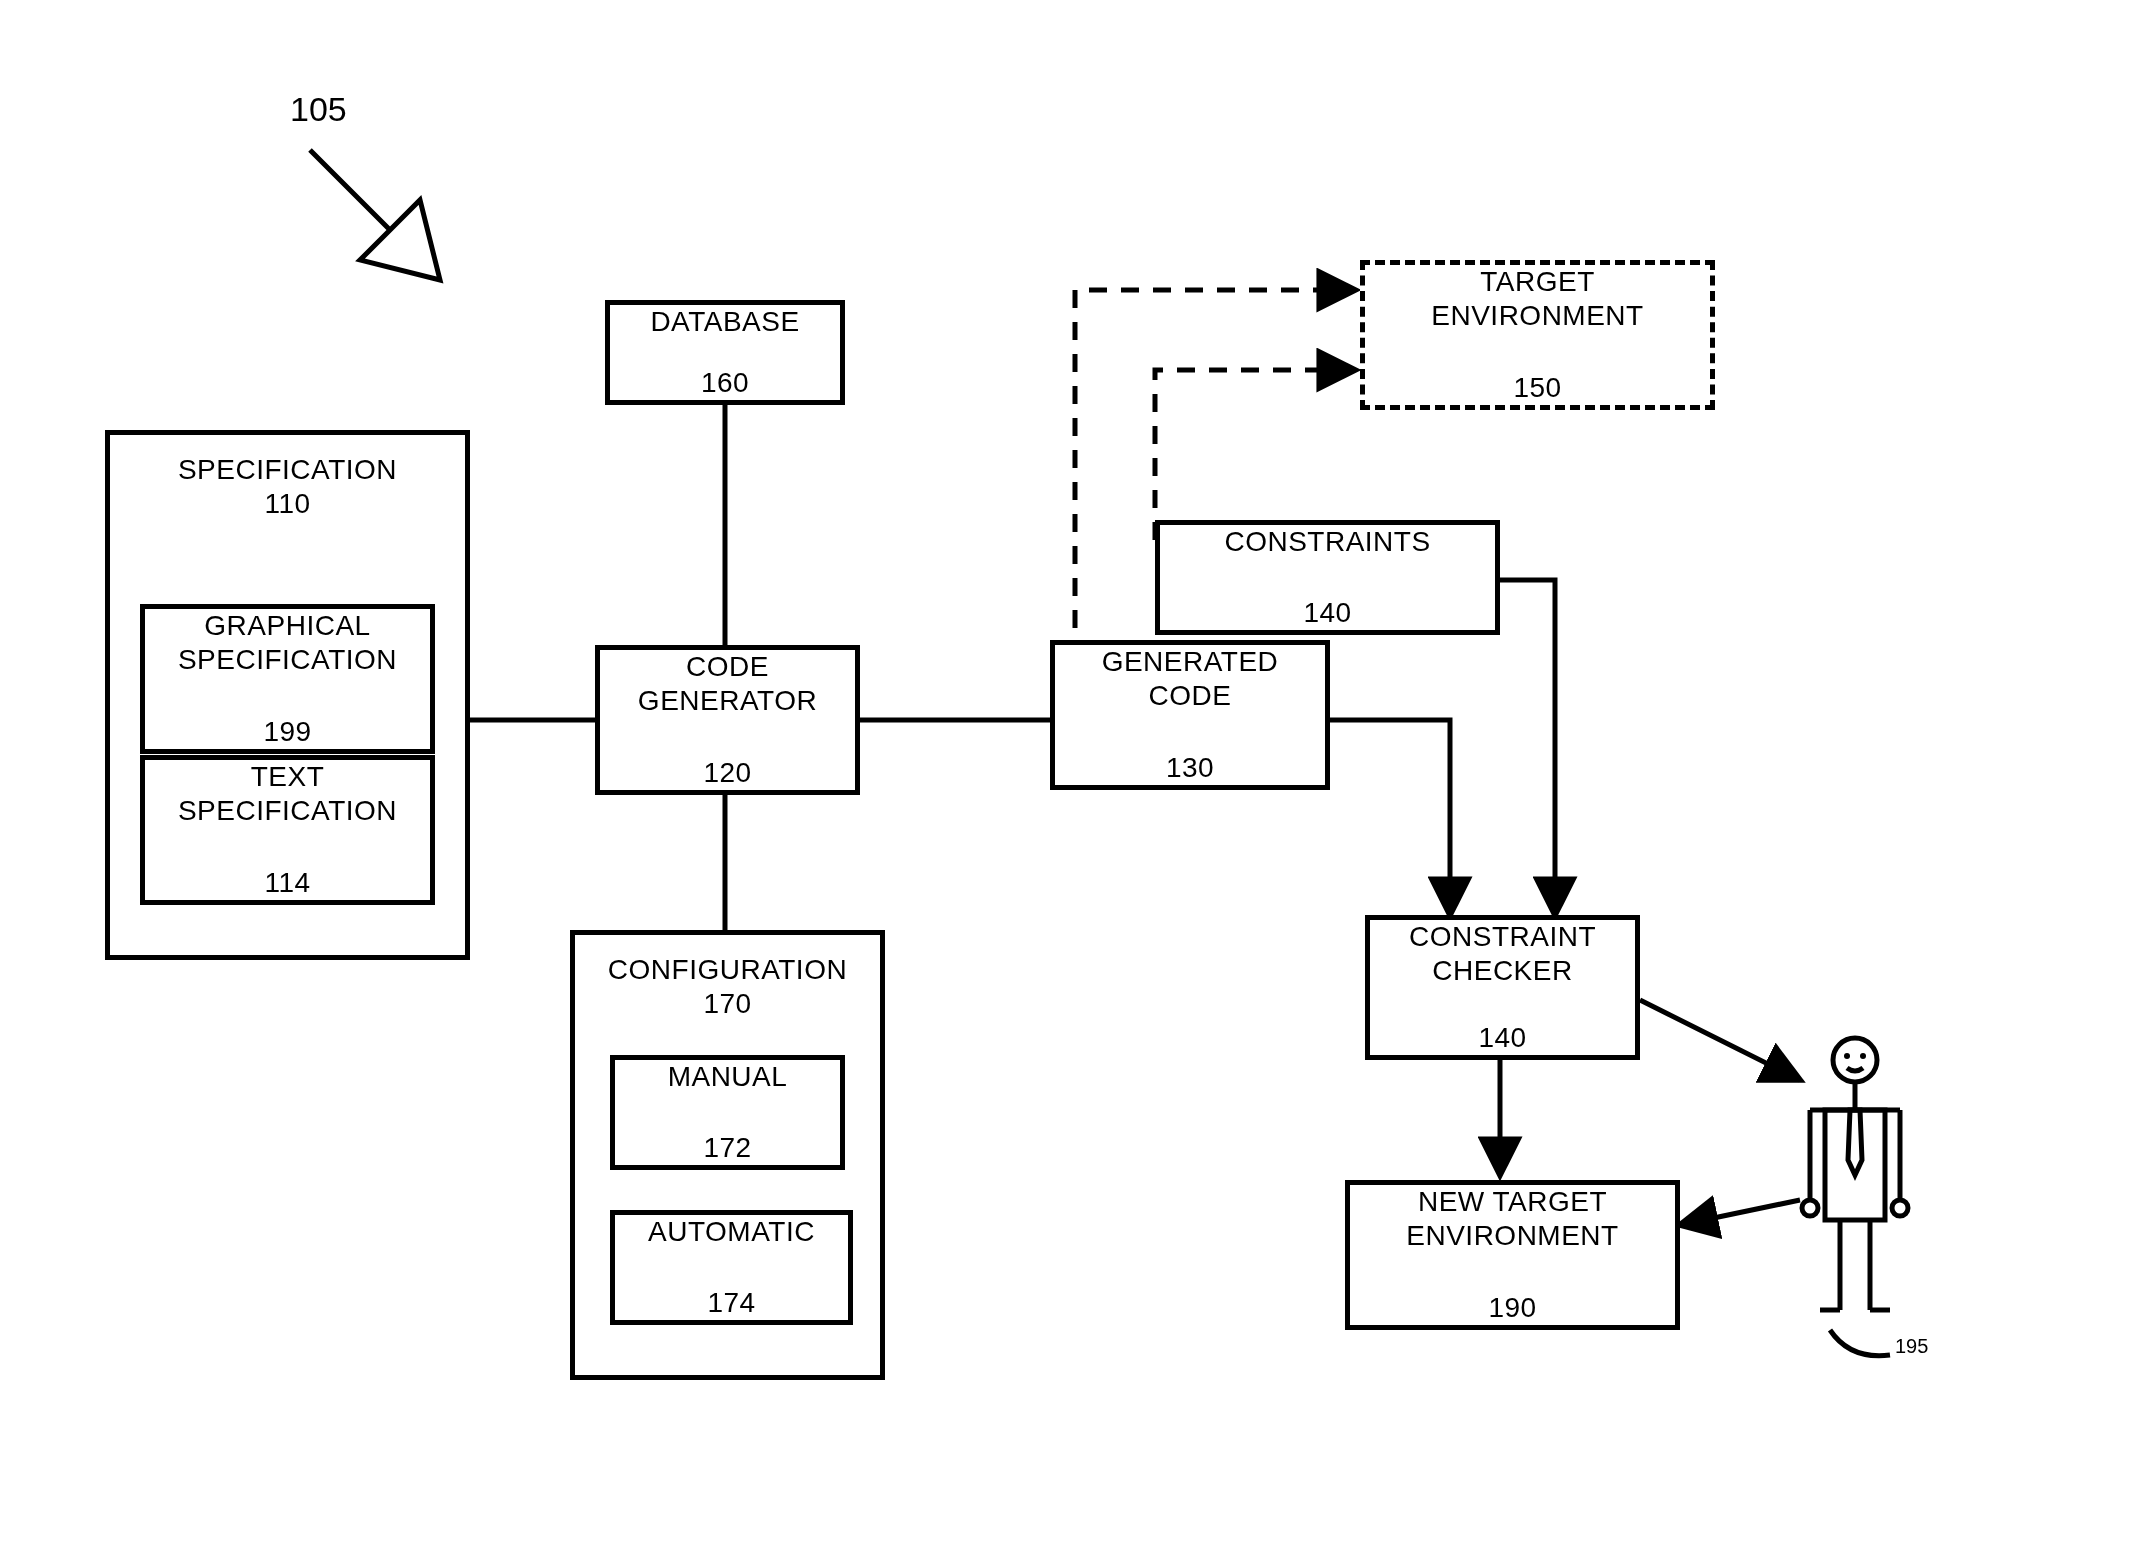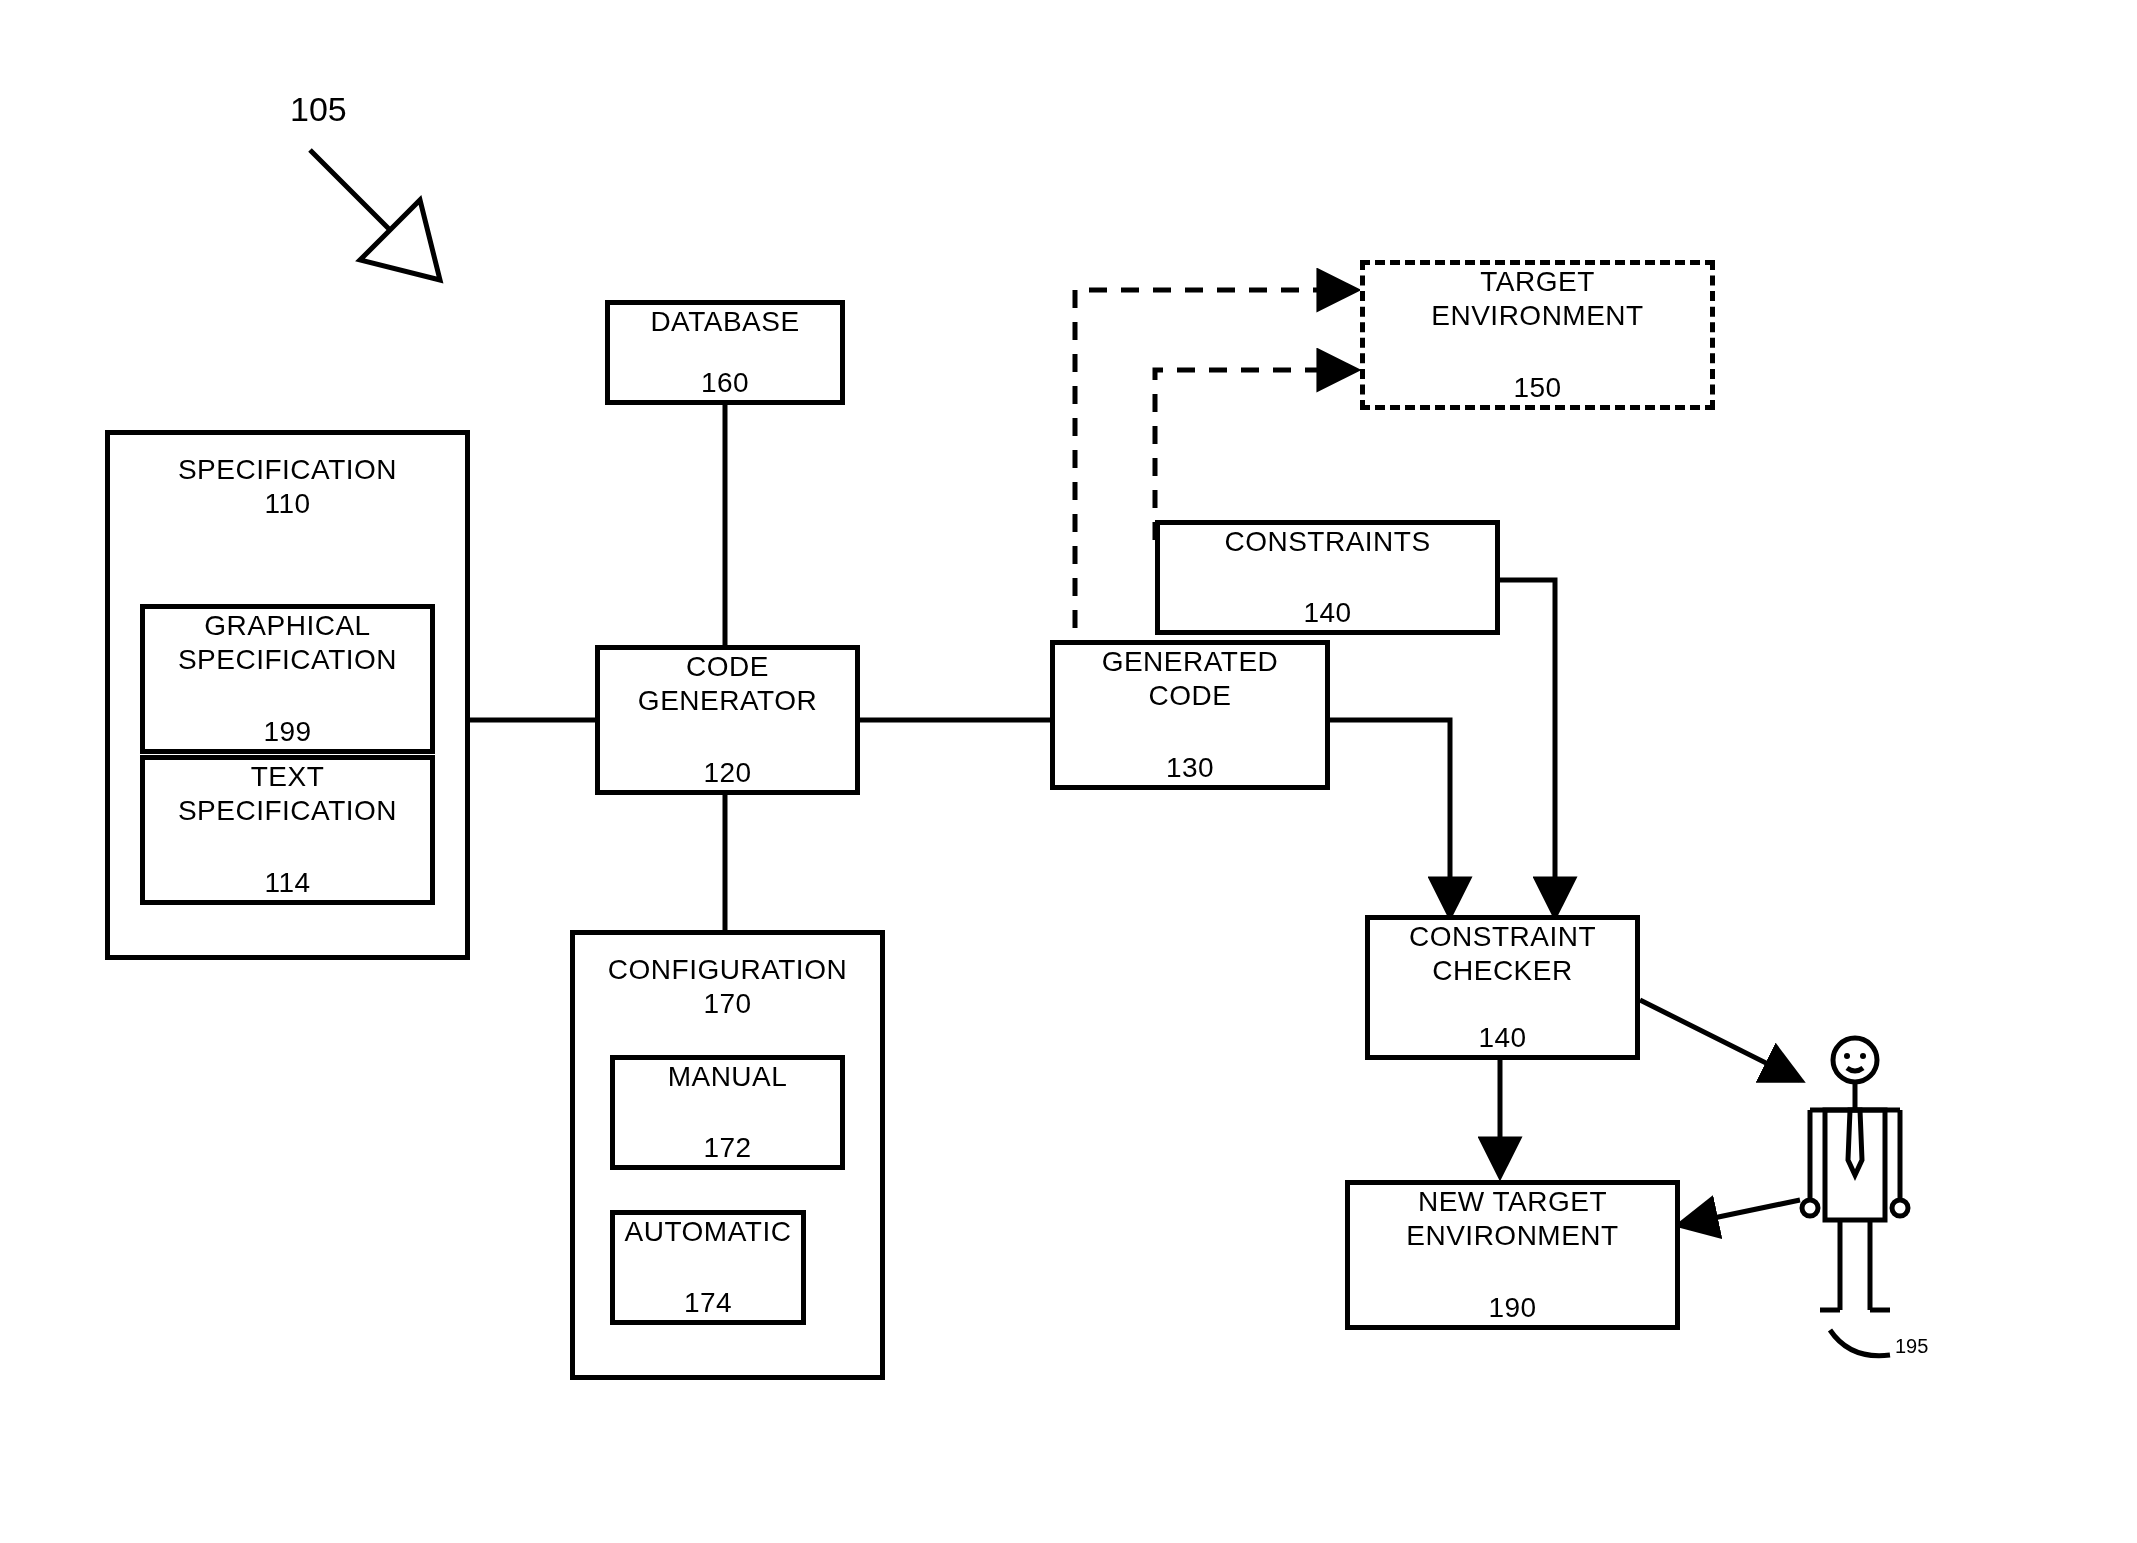--- a/index.html
+++ b/index.html
@@ -164,21 +164,21 @@
   <div class="box" style="left:570px; top:930px; width:315px; height:450px; justify-content:flex-start; padding-top:18px;">
     <div class="label-line">CONFIGURATION</div>
     <div class="label-line">170</div>
   </div>
 
   <div class="box" style="left:610px; top:1055px; width:235px; height:115px;">
     <div class="label-line">MANUAL</div>
     <div class="label-line">172</div>
   </div>
 
-  <div class="box" style="left:610px; top:1210px; width:196px; height:115px;">
+  <div class="box" style="left:610px; top:1210px; width:243px; height:115px;">
     <div class="label-line">AUTOMATIC</div>
     <div class="label-line">174</div>
   </div>
 
   <div class="box" style="left:1155px; top:520px; width:345px; height:115px;gap:14px;">
     <div class="label-line">CONSTRAINTS</div>
     <div class="label-line">140</div>
   </div>
 
   <div class="box" style="left:1050px; top:640px; width:280px; height:150px;">

